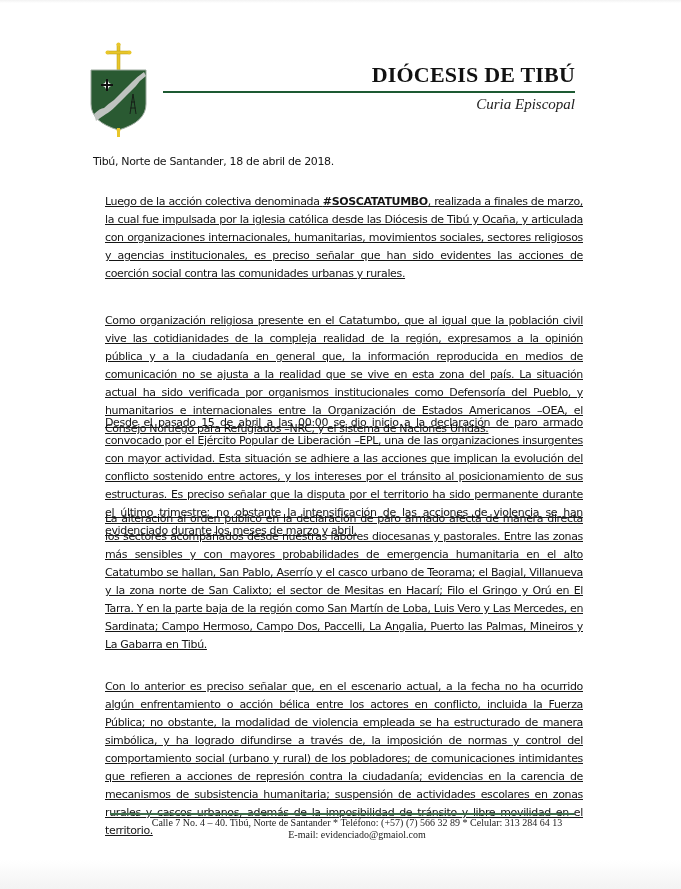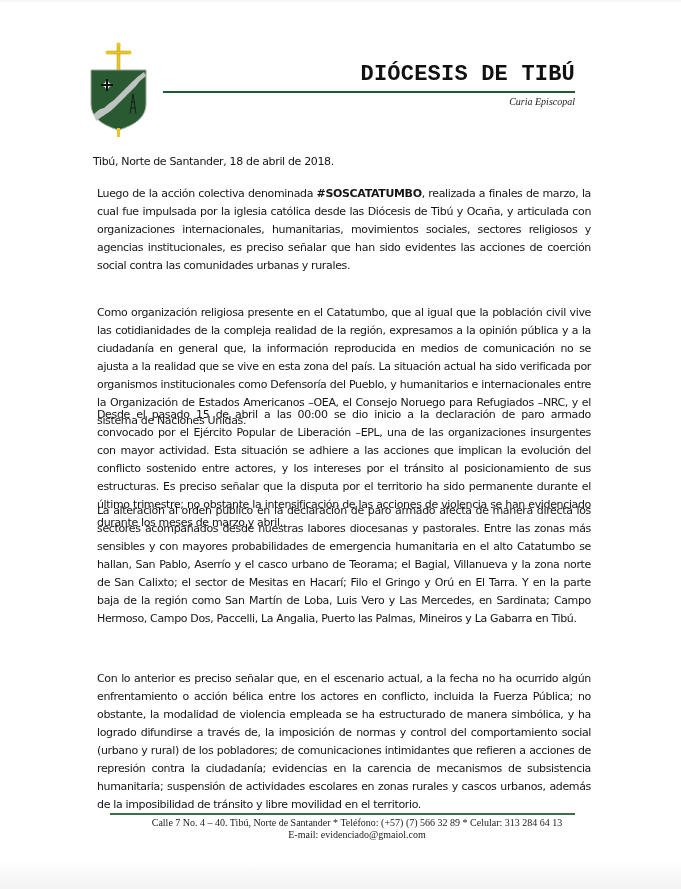--- a/index.html
+++ b/index.html
@@ -5,37 +5,37 @@
   html, body { margin: 0; padding: 0; }
   body {
     width: 681px; height: 889px; position: relative; overflow: hidden;
     background: linear-gradient(to bottom, #f2f2f2 0px, #ffffff 3px, #ffffff 860px, #f3f3f3 889px);
     font-family: "DejaVu Sans", sans-serif;
     color: #111;
   }
   .logo { position: absolute; left: 86px; top: 42px; width: 66px; height: 96px; }
   .header-title {
     position: absolute; right: 106px; top: 62px;
-    font-family: Liberation Mono, monospace; font-weight: bold; font-size: 22px;
+    font-family: Liberation Serif, serif; font-weight: bold; font-size: 22px;
     letter-spacing: 0.2px; color: #111; margin: 0;
   }
   .header-rule {
     position: absolute; left: 163px; top: 91px; width: 412px; height: 2px;
     background: #1d5a32;
   }
   .header-sub {
     position: absolute; right: 106px; top: 96px;
-    font-family: "Liberation Serif", serif; font-style: italic; font-size: 10px; color: #222;
+    font-family: "Liberation Serif", serif; font-style: italic; font-size: 15px; color: #222;
   }
   .body-text {
     position: absolute; left: 93px; width: 502px;
     font-family: "DejaVu Sans", sans-serif; font-size: 11px; line-height: 18px;
     text-align: justify; color: #151515; letter-spacing: -0.35px; word-spacing: 0px;
   }
-  .body-text p { margin: 4px; }
+  .body-text p { margin: 12px; text-decoration: underline; }
   .date { top: 153px; }
   .p1 { top: 181px; }
   .p2 { top: 300px; }
   .p3 { top: 402px; }
   .p4 { top: 498px; }
   .p5 { top: 666px; }
   .hashtag { font-weight: bold; }
   .footer-rule {
     position: absolute; left: 110px; top: 813px; width: 465px; height: 1.5px;
     background: #3c6e4a;

